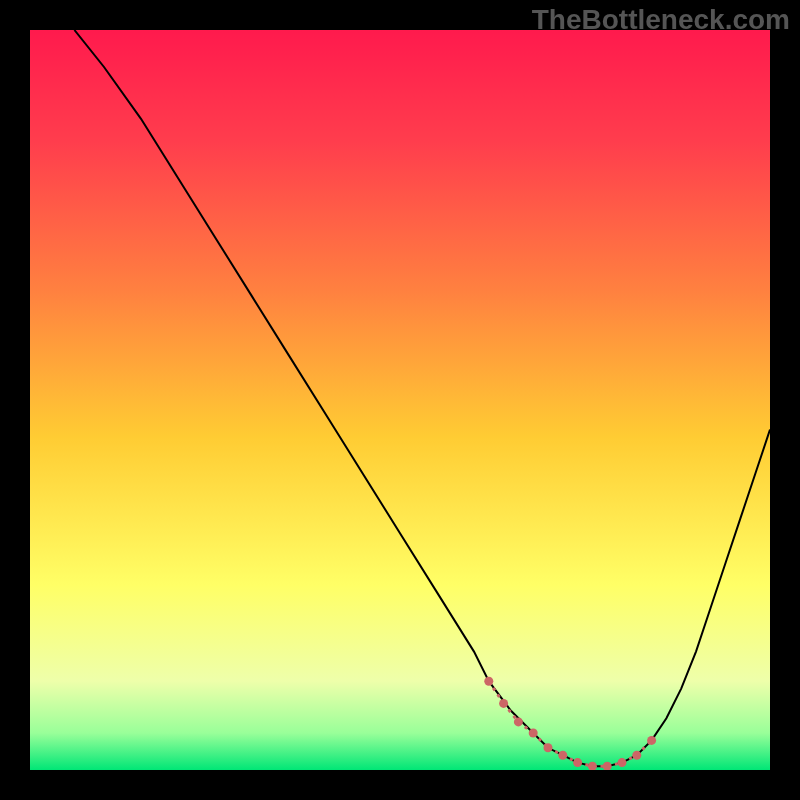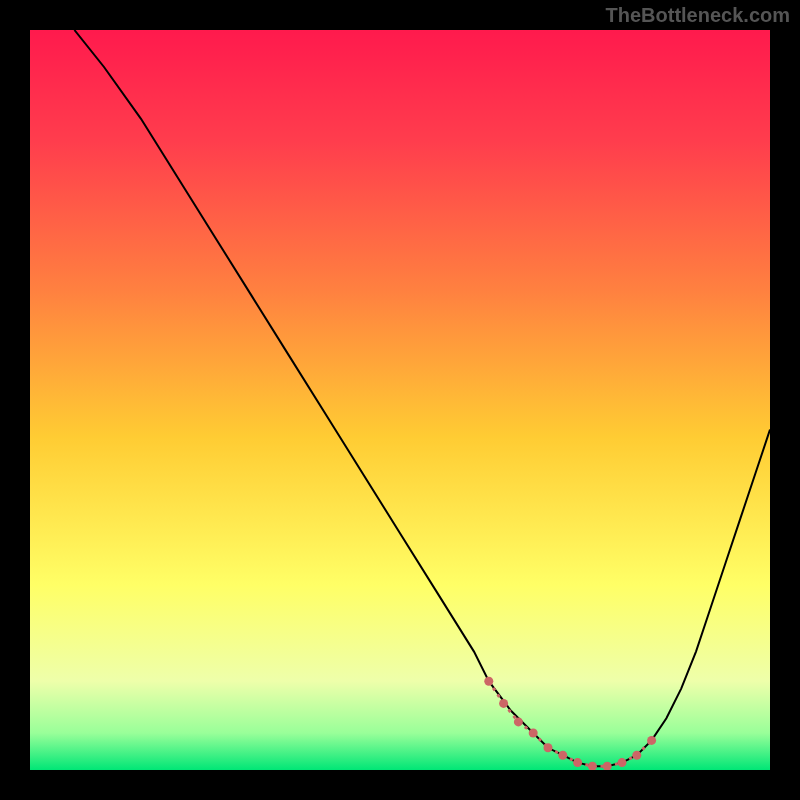--- a/index.html
+++ b/index.html
@@ -8,21 +8,21 @@
     height: 800px;
     background: #000;
     position: relative;
     font-family: Arial, sans-serif;
   }
   .watermark {
     position: absolute;
     top: 4px;
     right: 10px;
     color: #555;
-    font-size: 20px;
+    font-size: 28px;
     font-weight: bold;
     z-index: 10;
     text-align: center;
   }
   .plot-area {
     position: absolute;
     left: 30px;
     top: 30px;
     width: 740px;
     height: 740px;

